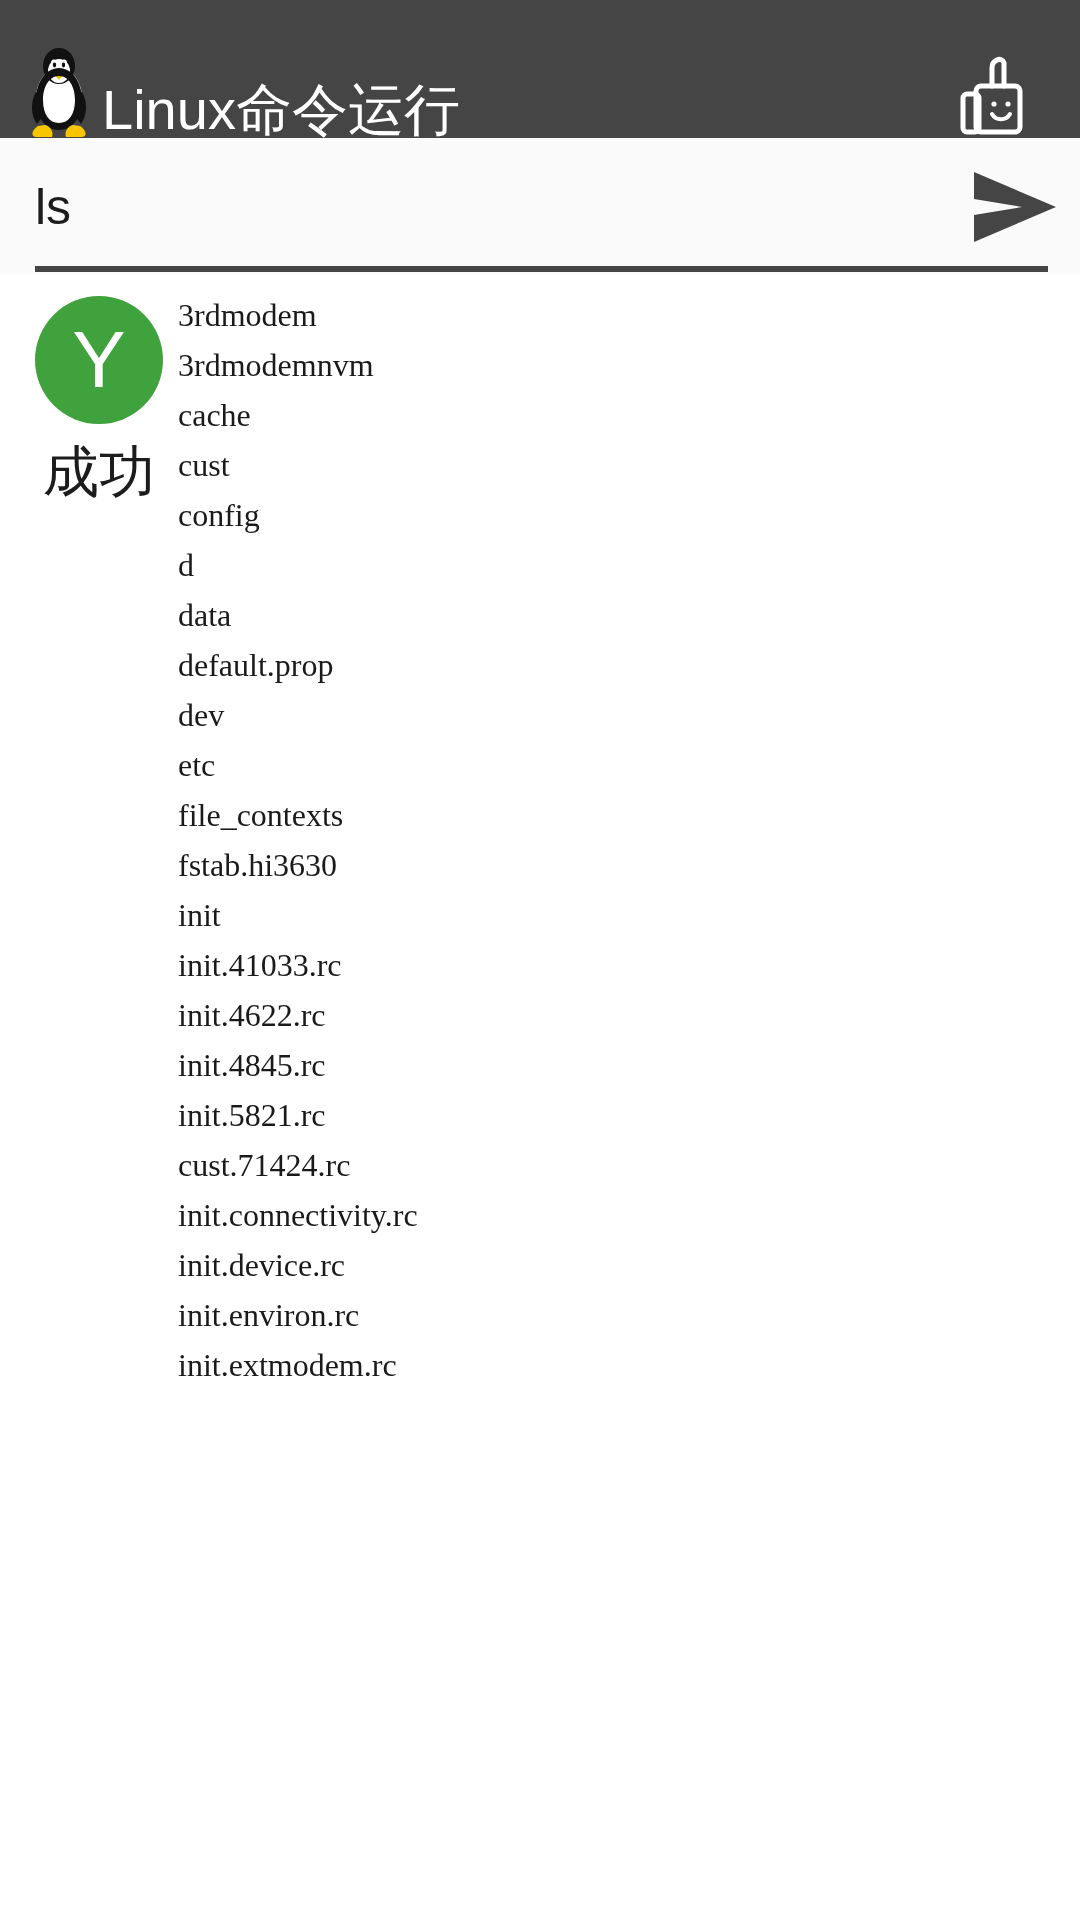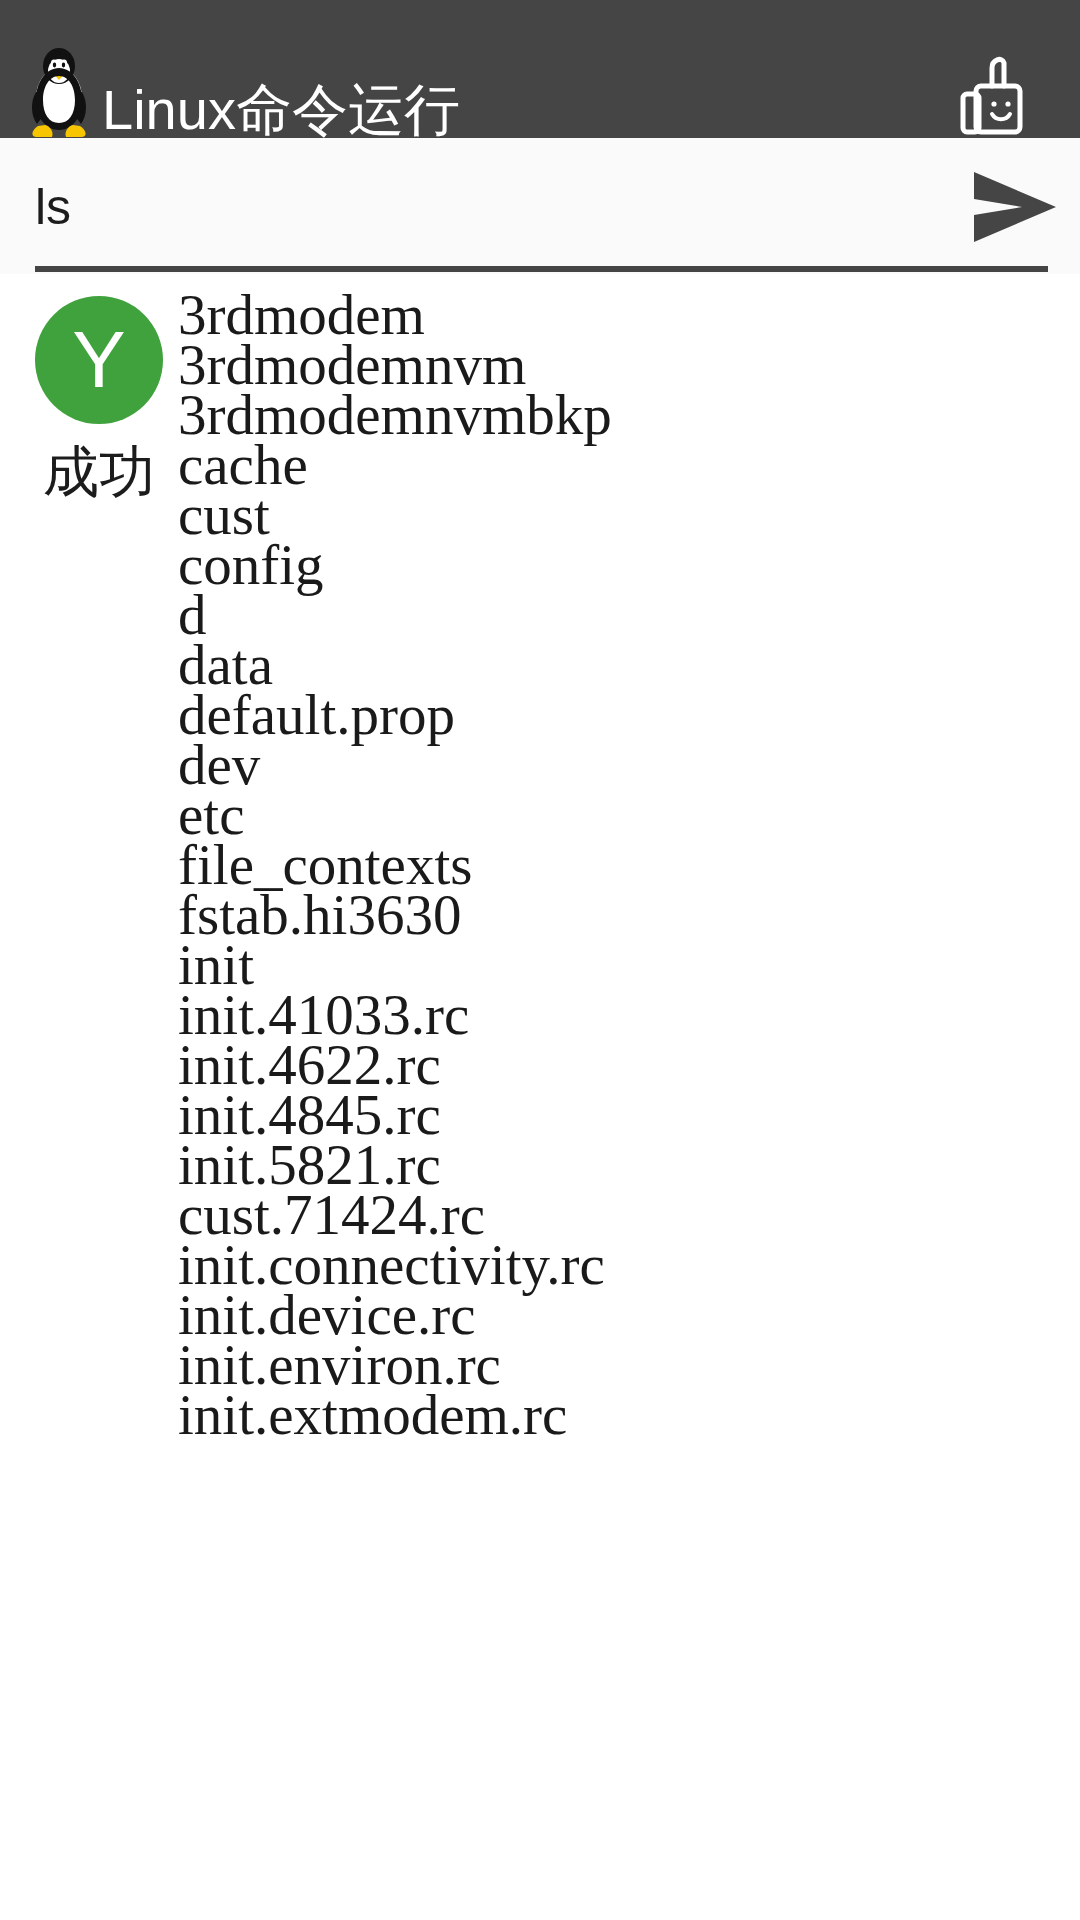--- a/index.html
+++ b/index.html
@@ -102,21 +102,21 @@
   #command-echo {
     color: #9b9b9b;
     font-size: 40px;
     font-family: "Liberation Sans", sans-serif;
     line-height: 1.15;
     margin-bottom: 30px;
     white-space: nowrap;
   }
   #output-lines {
     font-family: "Liberation Serif", serif;
-    font-size: 57px;
+    font-size: 32px;
     line-height: 50px;
     color: #1a1a1a;
   }
   .output-line { white-space: pre; }
 </style>
 </head>
 <body>
 
 <div id="app-bar" style="background: rgb(69, 69, 69);">
 
@@ -174,21 +174,20 @@
 
   <div id="status-column">
     <div id="status-avatar" style="background:#3fa23c">Y</div>
     <div id="status-label">成功</div>
   </div>
 
   <div id="output-column">
     <div id="output-lines">
         <div class="output-line">3rdmodem</div>
         <div class="output-line">3rdmodemnvm</div>
-        <div class="output-line">3rdmodemnvmbkp</div>
         <div class="output-line">cache</div>
         <div class="output-line">cust</div>
         <div class="output-line">config</div>
         <div class="output-line">d</div>
         <div class="output-line">data</div>
         <div class="output-line">default.prop</div>
         <div class="output-line">dev</div>
         <div class="output-line">etc</div>
         <div class="output-line">file_contexts</div>
         <div class="output-line">fstab.hi3630</div>

